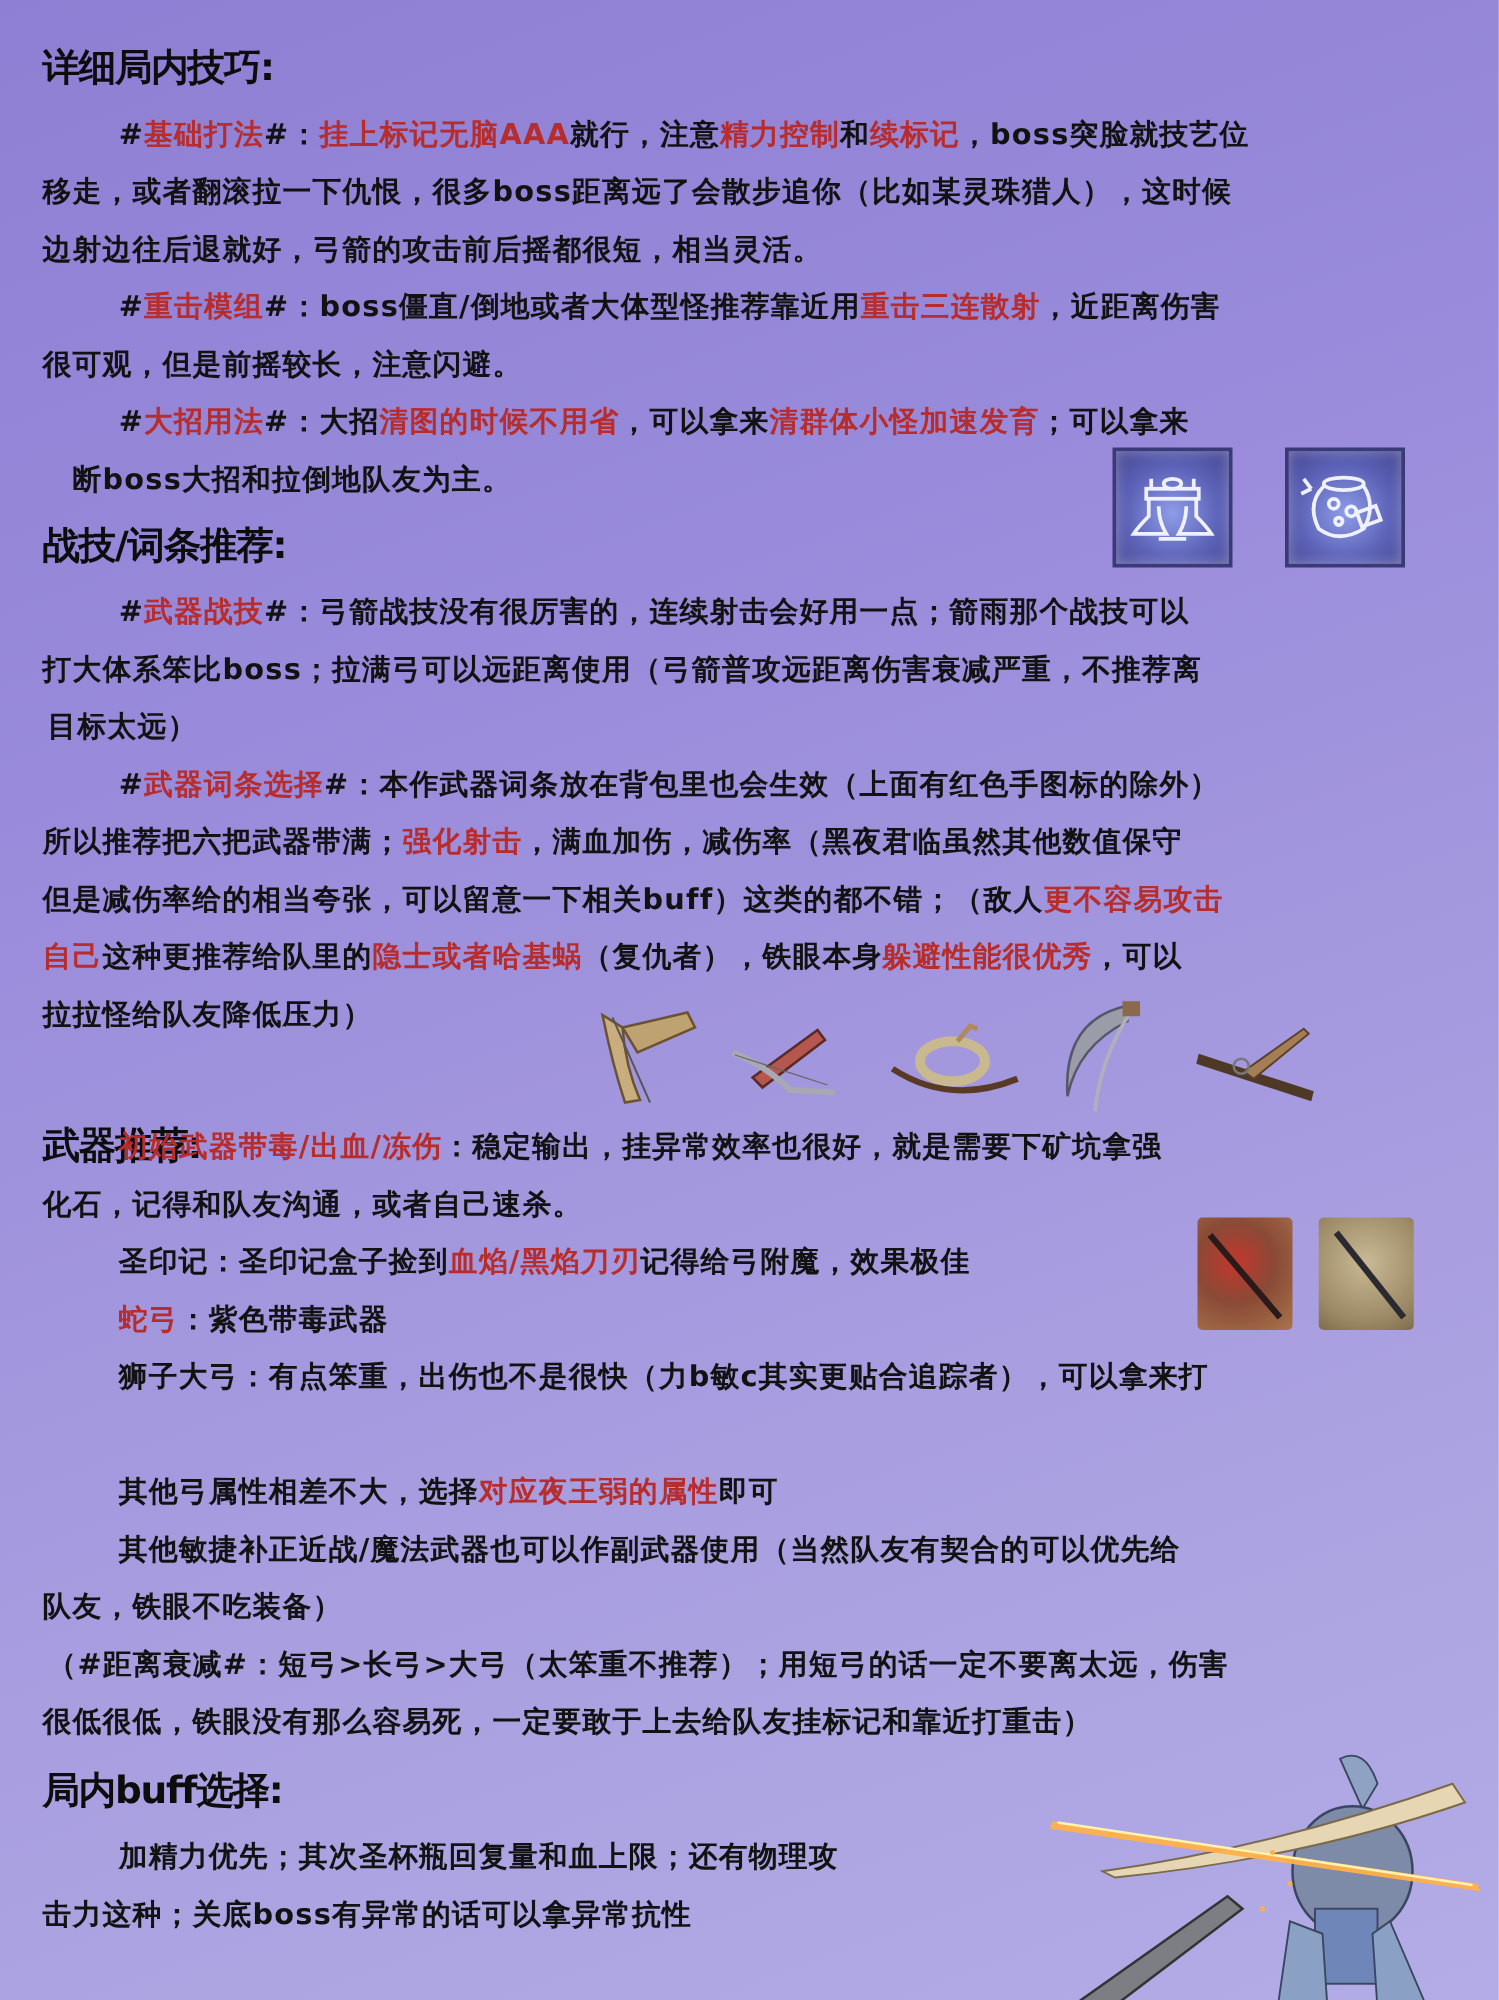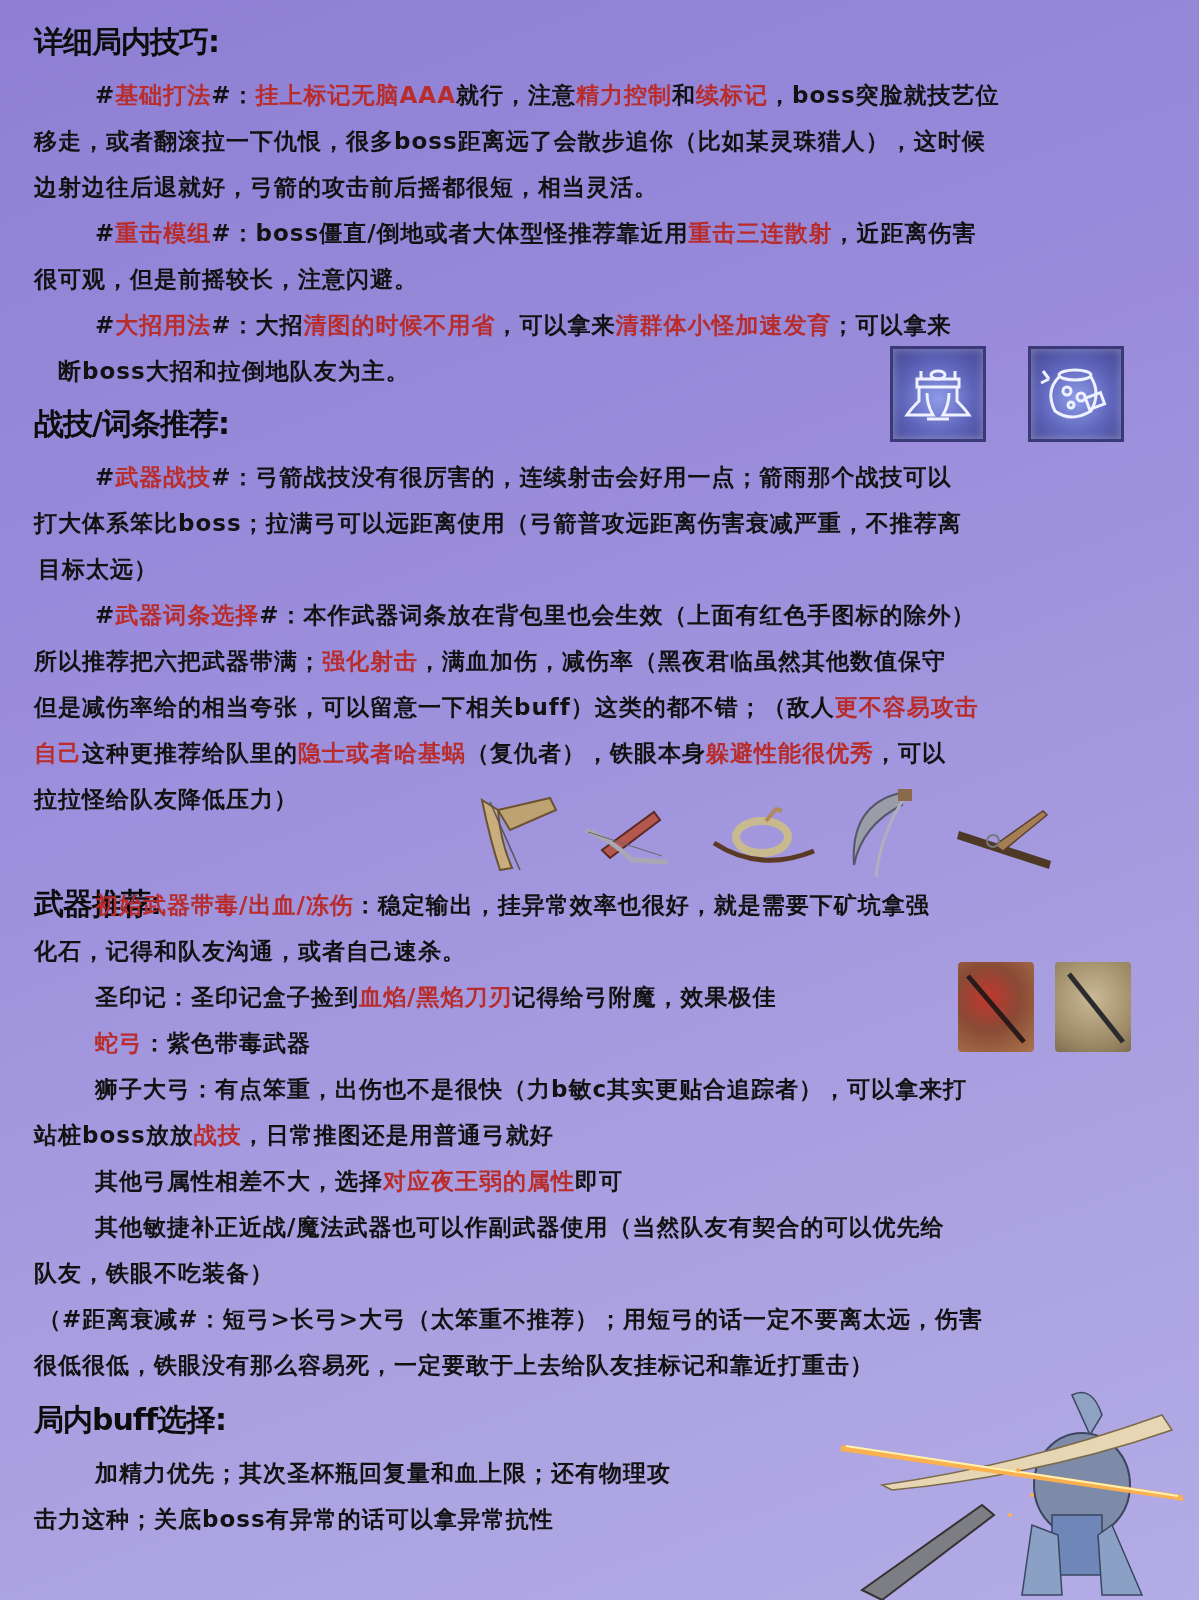--- a/index.html
+++ b/index.html
@@ -2,21 +2,21 @@
 <html><head>
 <meta charset="utf-8">
 <style>
   html, body { margin: 0; padding: 0; }
   body {
     width: 1199px; height: 1600px; overflow: hidden; position: relative;
     background: linear-gradient(160deg, #8e7fd4 0%, #9a8cdb 35%, #a99fe0 70%, #b3ace6 100%);
     font-family: "DejaVu Sans", "Liberation Sans", sans-serif;
     color: #111;
   }
-  .page { position: absolute; left: 0; top: 0; width: 1199px; height: 1124px; }
+  .page { position: absolute; left: 0; top: 12px; width: 1199px; height: 1124px; }
   .h { position: absolute; left: 34px; font-size: 30px; font-weight: bold; color: #0d0d0d; letter-spacing: -1px; }
   .line { position: absolute; left: 34px; font-size: 23px; font-weight: bold; white-space: nowrap; letter-spacing: 1px; color: #121212; }
   .ind { left: 95px; }
   .red { color: #b82c2c; }
   .img { position: absolute; }
   .icon-box {
     position: absolute; width: 96px; height: 96px;
     background: radial-gradient(circle at 50% 55%, #8e9ce8 0%, #5d63b8 55%, #44448f 100%);
     border: 3px solid #3b3a79; box-sizing: border-box;
     box-shadow: inset 0 0 10px rgba(255,255,255,0.35);
@@ -141,23 +141,20 @@
         <line x1="10" y1="14" x2="66" y2="80" stroke="#2a1a1a" stroke-width="5"></line>
       </svg>
   </div>
   <div class="card" style="left:1055px; top:962px; width:76px; height:90px; background: radial-gradient(circle at 50% 40%, #c9b994 0%, #9c8a66 70%, #7e6c4e 100%);">
     <svg width="76" height="90" viewBox="0 0 76 90">
         <line x1="14" y1="12" x2="68" y2="80" stroke="#2a2a30" stroke-width="5"></line>
       </svg>
   </div>
 
   <div class="line ind" style="top:1074px;">狮子大弓：有点笨重，出伤也不是很快（力b敏c其实更贴合追踪者），可以拿来打</div>
-  <div class="line" style="top:1120px;">
-    <span>站桩boss放放</span><span class="red">战技</span><span>，日常推图还是用普通弓就好</span>
-  </div>
   <div class="line ind" style="top:1166px;">
     <span>其他弓属性相差不大，选择</span><span class="red">对应夜王弱的属性</span><span>即可</span>
   </div>
   <div class="line ind" style="top:1212px;">其他敏捷补正近战/魔法武器也可以作副武器使用（当然队友有契合的可以优先给</div>
   <div class="line" style="top:1258px;">队友，铁眼不吃装备）</div>
   <div class="line" style="top:1304px; left:38px;">（#距离衰减#：短弓&gt;长弓&gt;大弓（太笨重不推荐）；用短弓的话一定不要离太远，伤害</div>
   <div class="line" style="top:1350px;">很低很低，铁眼没有那么容易死，一定要敢于上去给队友挂标记和靠近打重击）</div>
 
   <div class="h" style="top:1400px;">局内buff选择:</div>
   <div class="line ind" style="top:1458px;">加精力优先；其次圣杯瓶回复量和血上限；还有物理攻</div>

